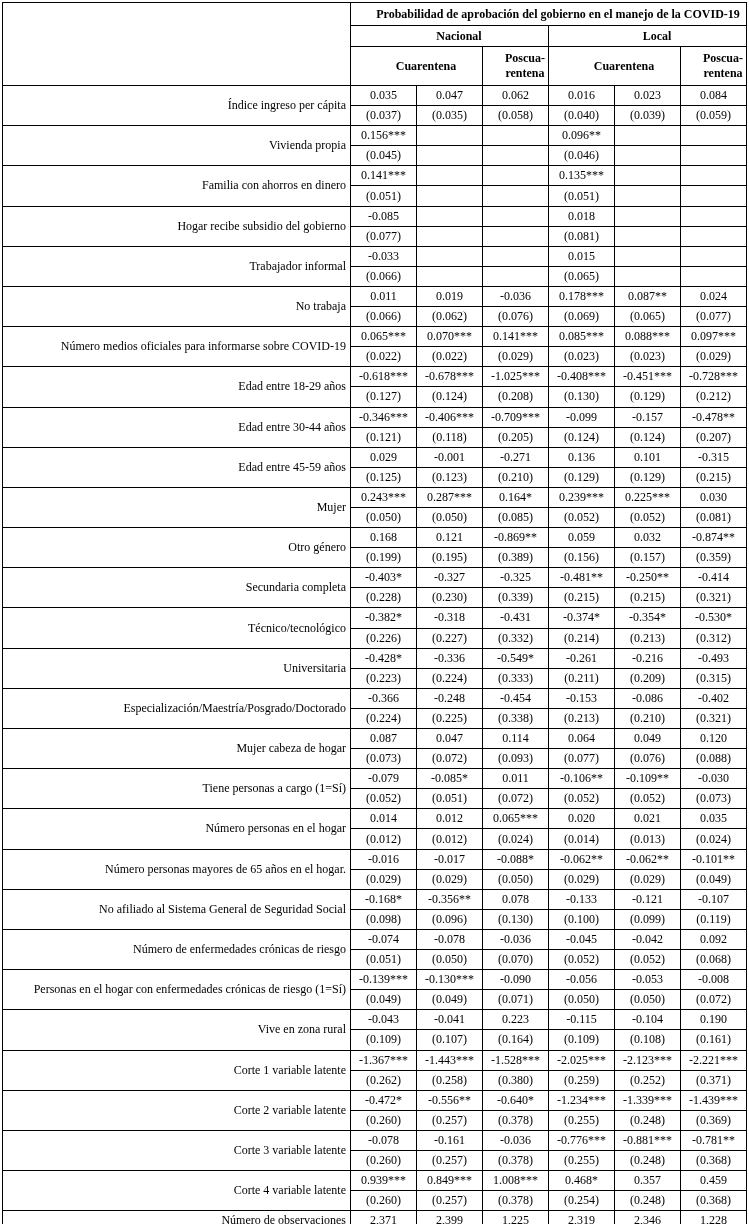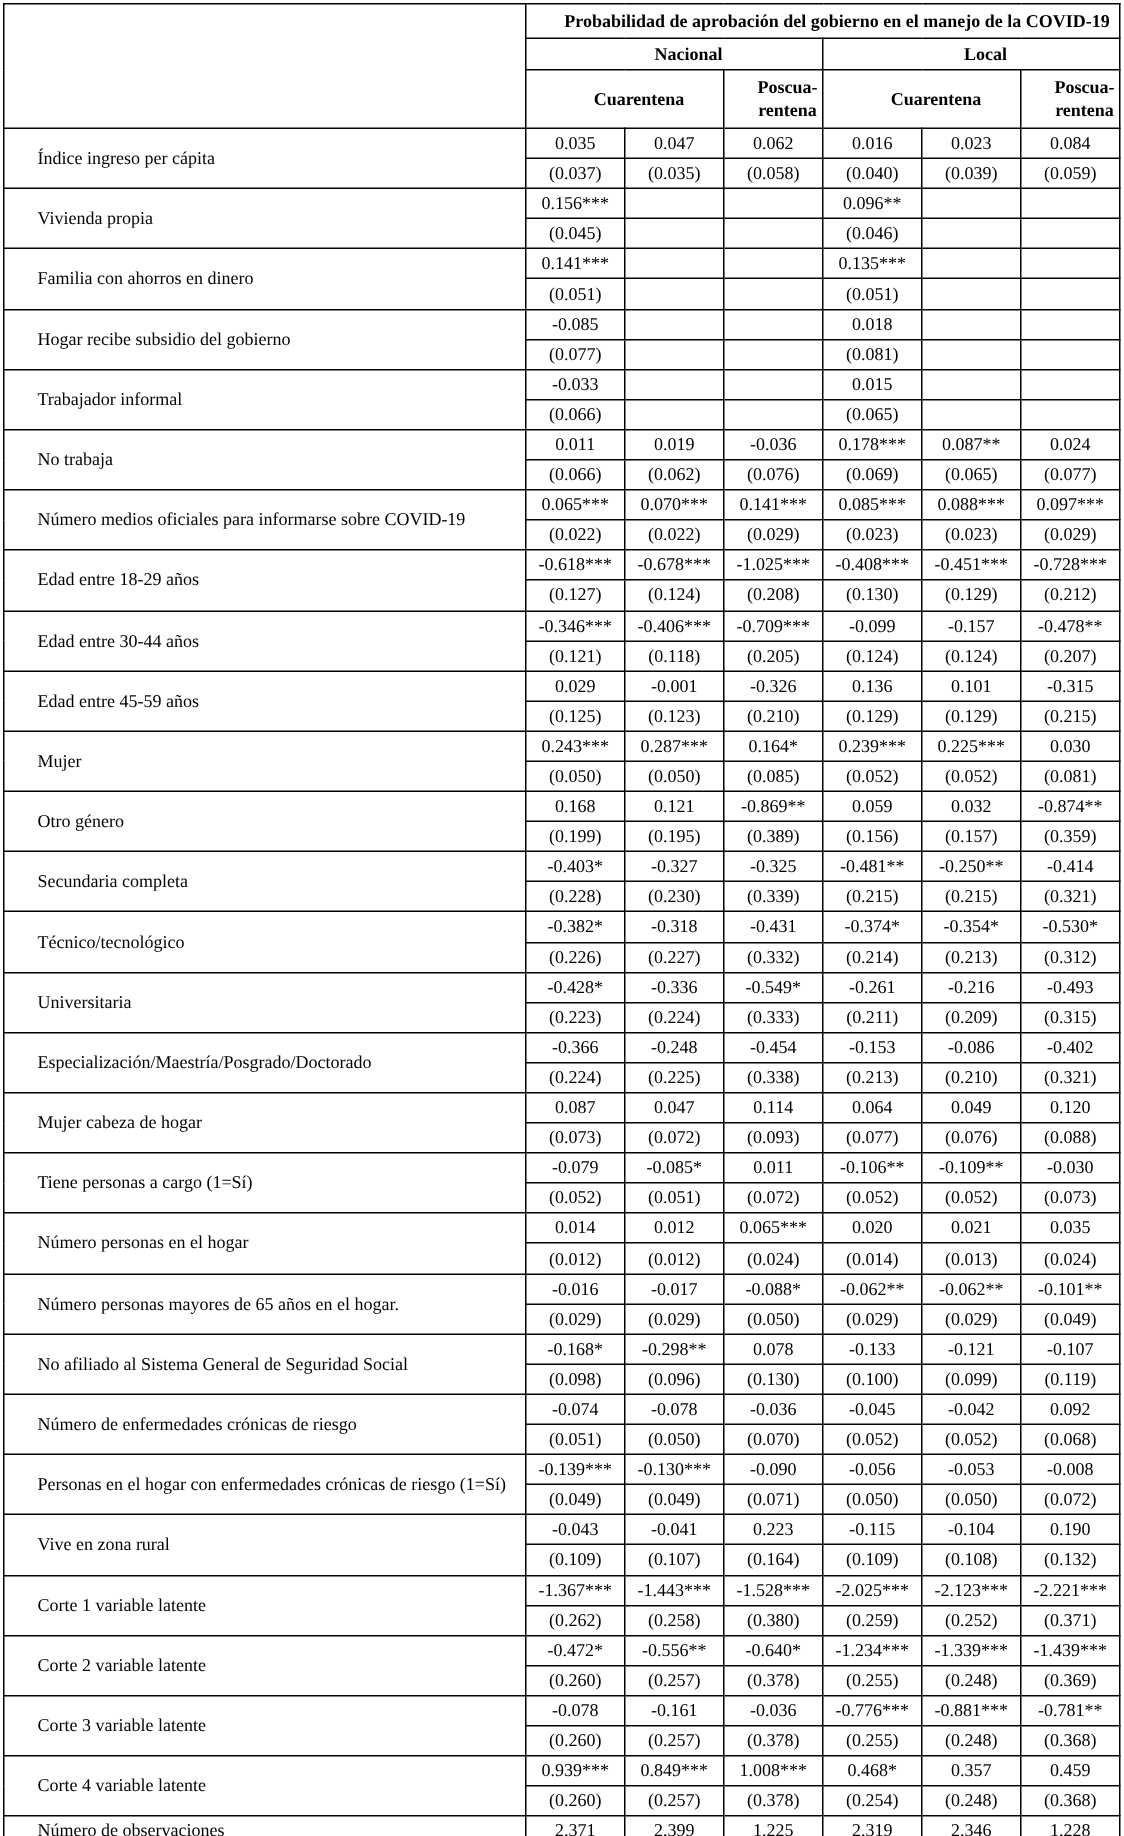--- a/index.html
+++ b/index.html
@@ -37,22 +37,22 @@
     font-size: 12px;
     line-height: 1.25;
     padding-left: 22px;
   }
   thead tr.r1 th { height: 20px; }
   thead tr.r2 th { height: 18px; }
   thead tr.r3 th { height: 36px; }
   th.wrap { white-space: pre-line; }
   tbody td { height: 17.1px; line-height: 1.25; }
   tbody td.label {
-    text-align: left;
-    padding-left: 22px;
+    text-align: right;
+    padding-left: 6px;
     padding-right: 4px;
   }
   tbody td.val {
     text-align: center;
   }
 </style>
 </head>
 <body>
 
 <div class="page">
@@ -235,21 +235,21 @@
           <td class="val">(0.118)</td>
           <td class="val">(0.205)</td>
           <td class="val">(0.124)</td>
           <td class="val">(0.124)</td>
           <td class="val">(0.207)</td>
         </tr>
         <tr>
           <td class="label" rowspan="2">Edad entre 45-59 años</td>
           <td class="val">0.029</td>
           <td class="val">-0.001</td>
-          <td class="val">-0.326</td>
+          <td class="val">-0.271</td>
           <td class="val">0.136</td>
           <td class="val">0.101</td>
           <td class="val">-0.315</td>
         </tr>
         <tr>
           <td class="val">(0.125)</td>
           <td class="val">(0.123)</td>
           <td class="val">(0.210)</td>
           <td class="val">(0.129)</td>
           <td class="val">(0.129)</td>
@@ -421,21 +421,21 @@
           <td class="val">(0.029)</td>
           <td class="val">(0.029)</td>
           <td class="val">(0.050)</td>
           <td class="val">(0.029)</td>
           <td class="val">(0.029)</td>
           <td class="val">(0.049)</td>
         </tr>
         <tr>
           <td class="label" rowspan="2">No afiliado al Sistema General de Seguridad Social</td>
           <td class="val">-0.168*</td>
-          <td class="val">-0.298**</td>
+          <td class="val">-0.356**</td>
           <td class="val">0.078</td>
           <td class="val">-0.133</td>
           <td class="val">-0.121</td>
           <td class="val">-0.107</td>
         </tr>
         <tr>
           <td class="val">(0.098)</td>
           <td class="val">(0.096)</td>
           <td class="val">(0.130)</td>
           <td class="val">(0.100)</td>
@@ -484,21 +484,21 @@
           <td class="val">-0.115</td>
           <td class="val">-0.104</td>
           <td class="val">0.190</td>
         </tr>
         <tr>
           <td class="val">(0.109)</td>
           <td class="val">(0.107)</td>
           <td class="val">(0.164)</td>
           <td class="val">(0.109)</td>
           <td class="val">(0.108)</td>
-          <td class="val">(0.132)</td>
+          <td class="val">(0.161)</td>
         </tr>
         <tr>
           <td class="label" rowspan="2">Corte 1 variable latente</td>
           <td class="val">-1.367***</td>
           <td class="val">-1.443***</td>
           <td class="val">-1.528***</td>
           <td class="val">-2.025***</td>
           <td class="val">-2.123***</td>
           <td class="val">-2.221***</td>
         </tr>

